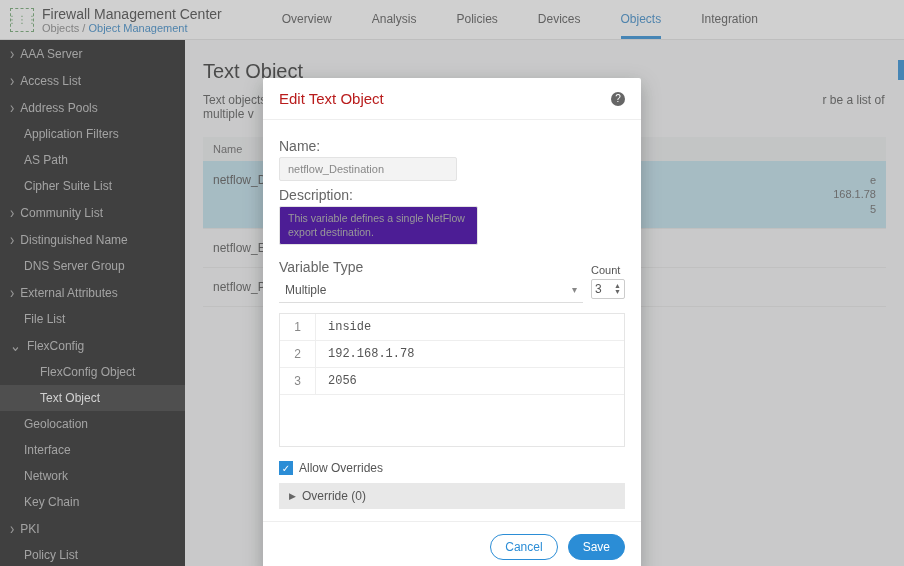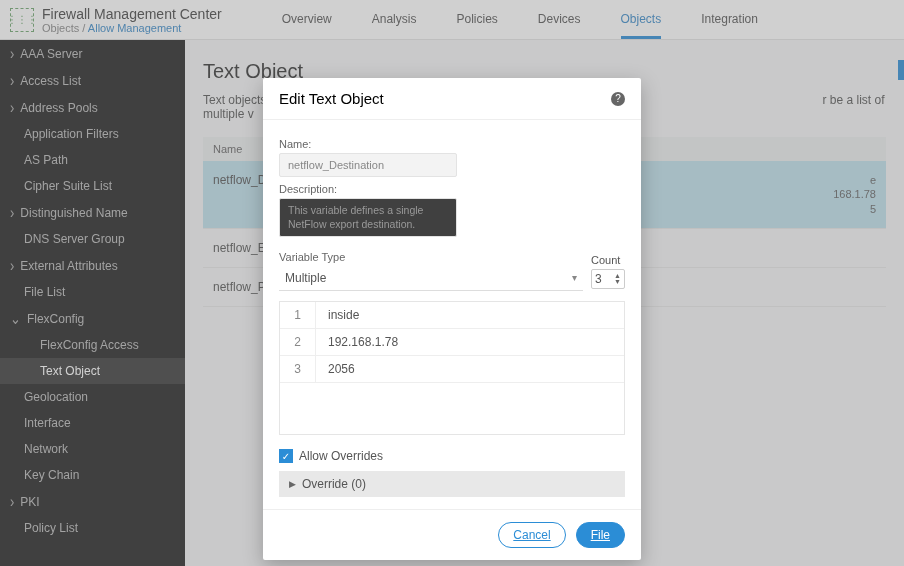--- a/index.html
+++ b/index.html
@@ -35,83 +35,84 @@
   .th-row { background:#eceeef; display:flex; padding:6px 10px; font-size:11px; color:#666; }
   .th-cell.name { width: 300px; }
   .tr-row { display:flex; padding:12px 10px; border-bottom:1px solid #e6e6e6; font-size:12px; color:#555; align-items:flex-start; }
   .tr-row.selected { background:#bfe0ec; }
   .td-name { width: 300px; }
   .td-right { margin-left:auto; text-align:right; color:#666; font-size:11px; line-height:1.3; }
   
   .overlay { position:absolute; inset:0; background:rgba(120,120,120,0.35); display:flex; align-items:flex-start; justify-content:center; }
   .dialog { width: 378px; background:#fff; margin-top:78px; border-radius:2px; box-shadow:0 6px 20px rgba(0,0,0,0.25); }
   .dlg-header { padding:12px 16px; display:flex; align-items:center; border-bottom:1px solid #eee; }
-  .dlg-title { font-size:15px; color:#000000; }
+  .dlg-title { font-size:15px; color:#b91c1c; }
   .help-icon { margin-left:auto; width:14px; height:14px; border-radius:50%; background:#666; color:#fff; font-size:10px; display:flex; align-items:center; justify-content:center; cursor:pointer; }
   .dlg-body { padding:12px 16px; font-size:12px; color:#555; }
-  .fld-label { font-size:11px; color:#666; margin:6px 0 3px; }
+  .fld-label { font-size:14px; color:#666; margin:6px 0 3px; }
   .fld-input { width:178px; padding:5px 8px; font-size:11px; color:#888; background:#f3f3f3; border:1px solid #e3e3e3; border-radius:2px; margin-bottom:6px; }
-  .fld-desc { width:178px; padding:5px 8px; font-size:10.5px; color:#999; background:#404040; border:1px solid #e3e3e3; border-radius:2px; line-height:1.3; margin-bottom:8px; }
+  .fld-desc { width:199px; padding:5px 8px; font-size:10.5px; color:#999; background:#4c1d95; border:1px solid #e3e3e3; border-radius:2px; line-height:1.3; margin-bottom:8px; }
   .row-var { display:flex; align-items:center; gap:8px; }
   .sel-var { flex:1; padding:5px 6px; font-size:12px; color:#555; border:none; border-bottom:1px solid #ddd; background:#fff; appearance:none; position:relative; }
   .sel-wrap { flex:1; position:relative; }
   .sel-wrap::after { content:"▾"; position:absolute; right:6px; top:6px; font-size:10px; color:#888; pointer-events:none; }
   .count-lbl { font-size:11px; color:#555; }
   .count-box { width:34px; display:flex; align-items:center; border:1px solid #ccc; border-radius:2px; padding:2px 3px; font-size:12px; }
   .count-box .spin { margin-left:auto; display:flex; flex-direction:column; font-size:7px; line-height:6px; color:#666; cursor:pointer; }
   .vals-box { border:1px solid #e5e5e5; margin-top:10px; height:134px; }
   .val-row { display:flex; font-size:12px; color:#555; border-bottom:1px solid #eee; }
   .val-idx { width:36px; padding:6px 8px; text-align:center; border-right:1px solid #eee; color:#888; }
-  .val-val { padding:6px 12px; flex:1; }
+  .val-val { padding:6px 12px; flex:1;font-family:Liberation Mono, monospace; }
   .chk-row { display:flex; align-items:center; gap:6px; margin:14px 0 8px; }
   .chk { width:14px; height:14px; background:#2b8dd6; display:flex; align-items:center; justify-content:center; color:#fff; font-size:10px; cursor:pointer; }
   .ovr-bar { background:#e8e8e8; padding:6px 10px; font-size:12px; color:#555; display:flex; align-items:center; gap:6px; cursor:pointer; }
   .ovr-bar .tri { font-size:9px; color:#666; }
   .dlg-footer { padding:12px 16px; display:flex; justify-content:flex-end; gap:10px; border-top:1px solid #eee; }
-  .btn { padding:5px 14px; font-size:12px; border-radius:13px; cursor:pointer;text-decoration:underline; }
+  .btn { padding:5px 14px; font-size:12px; border-radius:13px; cursor:pointer; }
   .btn-cancel { background:#fff; border:1px solid #2b8dd6; color:#2b8dd6; }
   .btn-save { background:#2b8dd6; border:1px solid #2b8dd6; color:#fff; }
 </style>
 </head>
 <body>
 
 <div class="topbar">
   <div class="logo-icon">
       <span class="dots">⋮⋮⋮</span>
     </div>
   <div class="title-block">
     <div class="app-title">Firewall Management Center</div>
     <div class="breadcrumb">
-      <span>Objects</span><span> / </span><span class="bc-link">Allow Management</span>
+      <span>Objects</span><span> / </span><span class="bc-link">Object Management</span>
     </div>
   </div>
   <div class="topnav" id="topnav">
       <div class="topnav-item">Overview</div>
       <div class="topnav-item">Analysis</div>
       <div class="topnav-item">Policies</div>
       <div class="topnav-item">Devices</div>
       <div class="topnav-item active">Objects</div>
       <div class="topnav-item">Integration</div>
     </div>
 </div>
 
 <div class="main">
   <div class="sidebar" id="sidebar">
       <div class="sb-item lvl1">AAA Server</div>
       <div class="sb-item lvl1">Access List</div>
       <div class="sb-item lvl1">Address Pools</div>
       <div class="sb-item lvl1 noarrow">Application Filters</div>
       <div class="sb-item lvl1 noarrow">AS Path</div>
       <div class="sb-item lvl1 noarrow">Cipher Suite List</div>
+      <div class="sb-item lvl1">Community List</div>
       <div class="sb-item lvl1">Distinguished Name</div>
       <div class="sb-item lvl1 noarrow">DNS Server Group</div>
       <div class="sb-item lvl1">External Attributes</div>
       <div class="sb-item lvl1 noarrow">File List</div>
       <div class="sb-item lvl1 open">FlexConfig</div>
-      <div class="sb-item lvl2">FlexConfig Access</div>
+      <div class="sb-item lvl2">FlexConfig Object</div>
       <div class="sb-item lvl2 selected">Text Object</div>
       <div class="sb-item lvl1 noarrow">Geolocation</div>
       <div class="sb-item lvl1 noarrow">Interface</div>
       <div class="sb-item lvl1 noarrow">Network</div>
       <div class="sb-item lvl1 noarrow">Key Chain</div>
       <div class="sb-item lvl1">PKI</div>
       <div class="sb-item lvl1 noarrow">Policy List</div>
     </div>
   <div class="content">
     <div class="right-blue-bar"></div>
@@ -189,16 +190,16 @@
         <div class="chk">✓</div>
         <span>Allow Overrides</span>
       </div>
       <div class="ovr-bar">
         <span class="tri">▶</span>
         <span>Override (0)</span>
       </div>
     </div>
     <div class="dlg-footer">
       <div class="btn btn-cancel">Cancel</div>
-      <div class="btn btn-save">File</div>
+      <div class="btn btn-save">Save</div>
     </div>
   </div>
 </div>
 
 </body></html>

